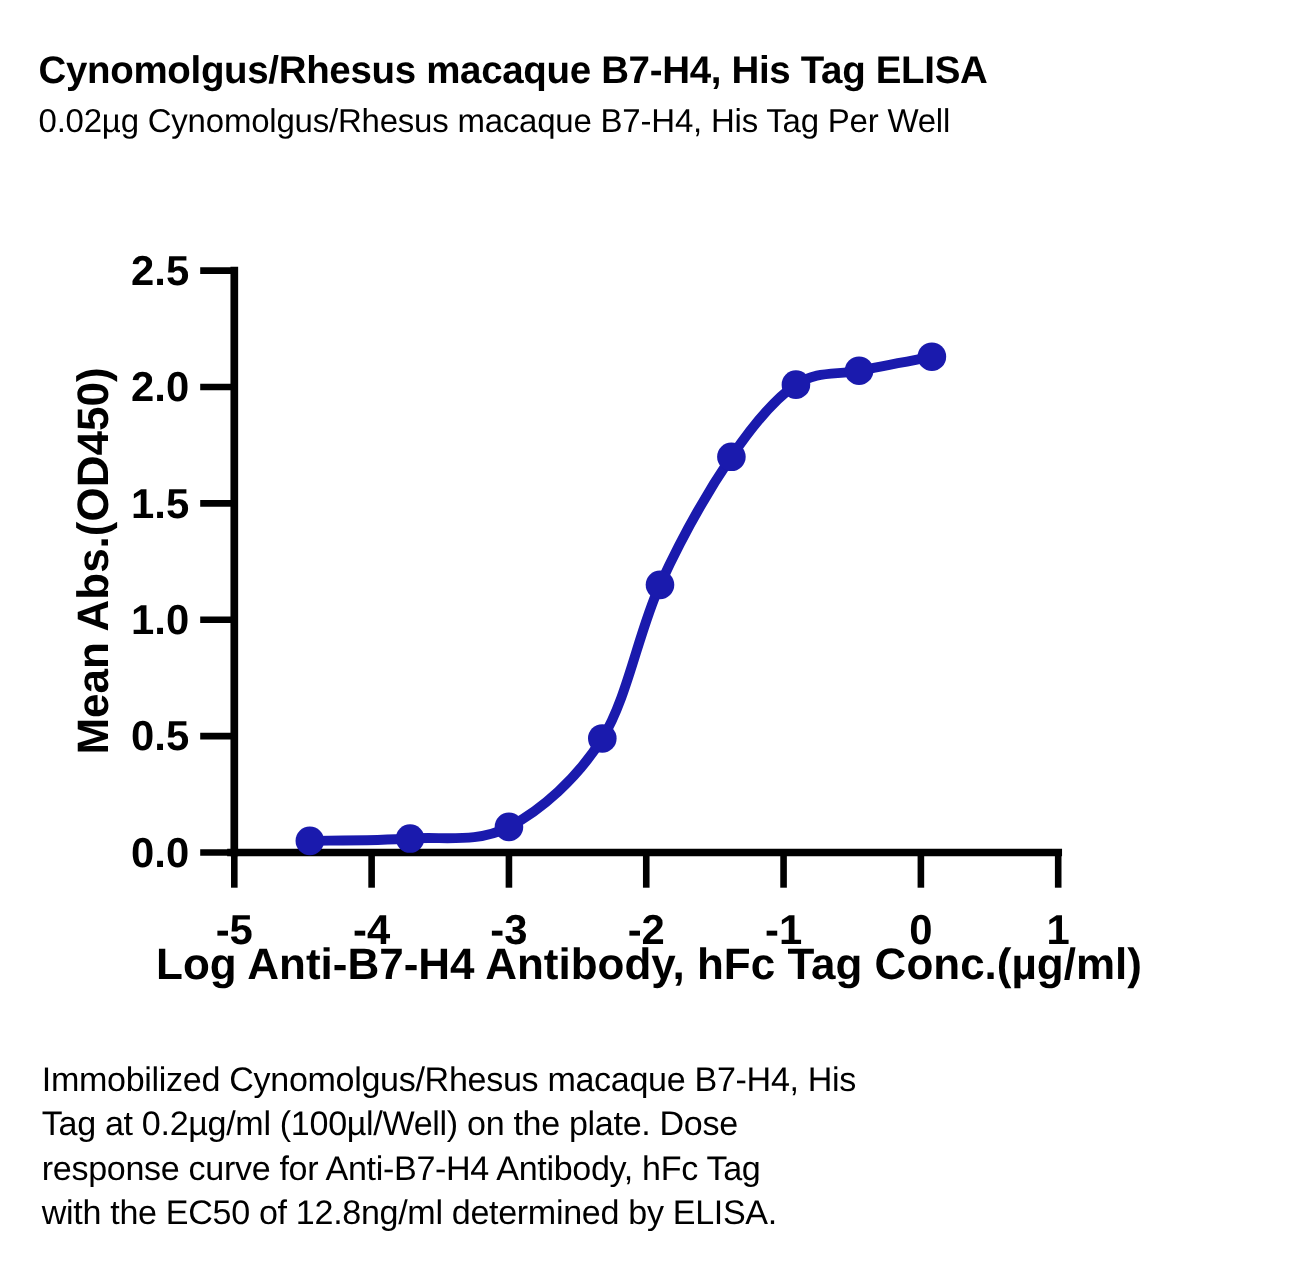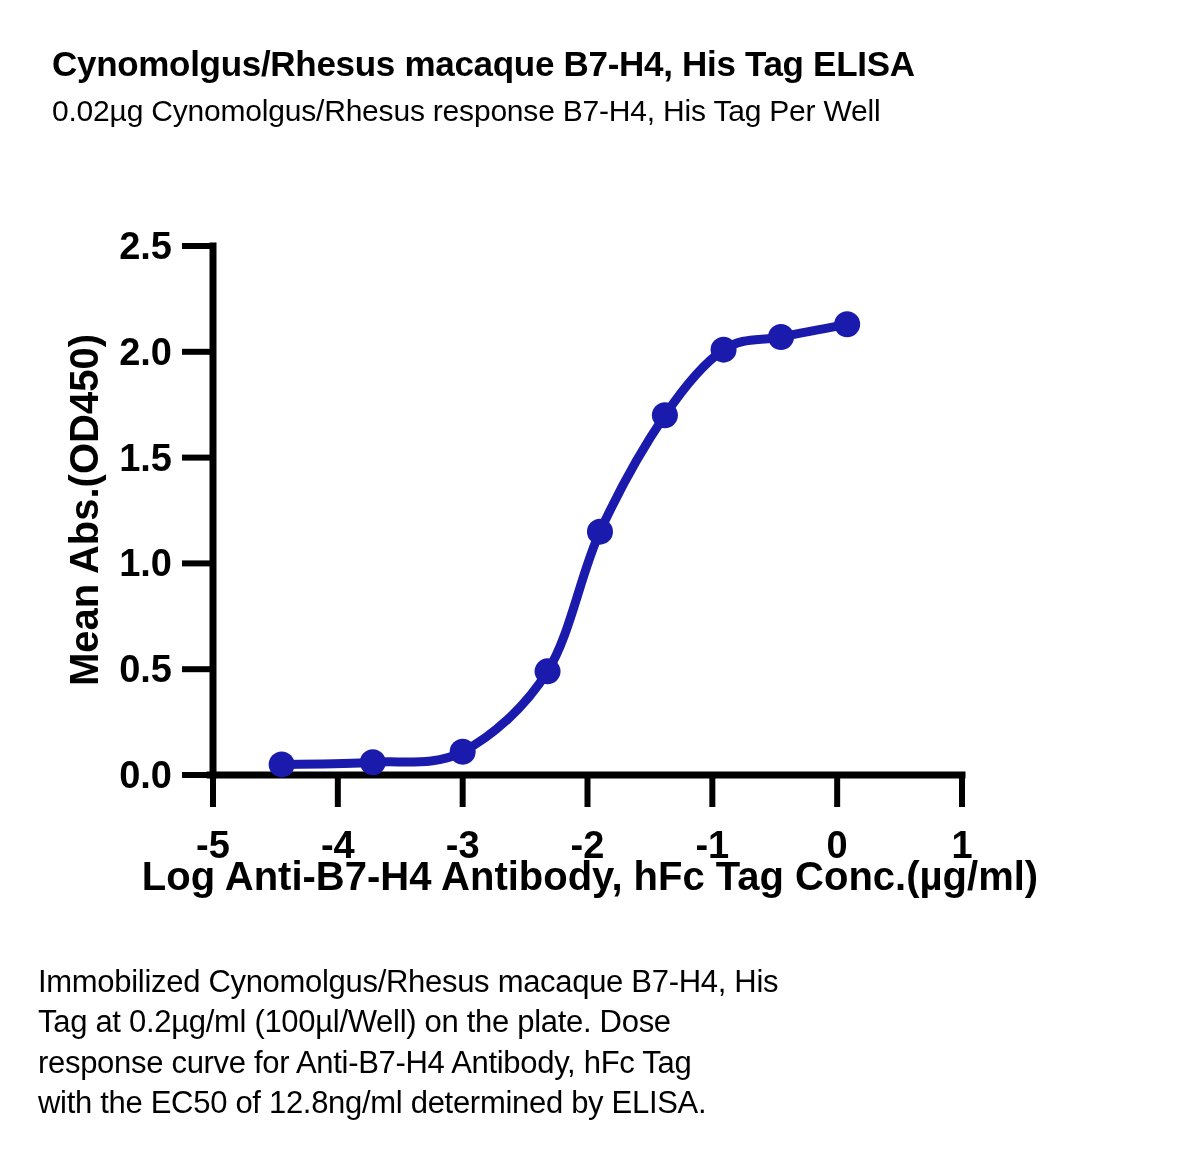--- a/index.html
+++ b/index.html
@@ -12,21 +12,21 @@
     height: 1159px;
     font-family: "Liberation Sans", sans-serif;
     color: #000000;
     position: relative;
     overflow: hidden;
   }
 
   
   #header {
     position: absolute;
-    left: 52px;
+    left: 35px;
     top: 44px;
     width: 1100px;
   }
   #chart-title {
     font-size: 35px;
     font-weight: bold;
     letter-spacing: -0.3px;
     line-height: 1.12;
     white-space: nowrap;
   }
@@ -101,21 +101,21 @@
     line-height: 1.30;
     letter-spacing: -0.3px;
     white-space: pre-line;
   }
 </style>
 </head>
 <body>
 
 <div id="header">
   <div id="chart-title">Cynomolgus/Rhesus macaque B7-H4, His Tag ELISA</div>
-  <div id="chart-subtitle">0.02µg Cynomolgus/Rhesus response B7-H4, His Tag Per Well</div>
+  <div id="chart-subtitle">0.02µg Cynomolgus/Rhesus macaque B7-H4, His Tag Per Well</div>
 </div>
 
 <div id="plot-wrap">
   <svg id="plot-svg" width="1182" height="740" viewBox="0 0 1182 740">
 
     <line class="axis-line" x1="213" y1="56" x2="213" y2="585"></line>
     <line class="axis-line" x1="210" y1="585" x2="962" y2="585"></line>
 
     <g id="y-ticks">
         <line x1="213" y1="585" x2="182" y2="585" class="tick-line"></line>

